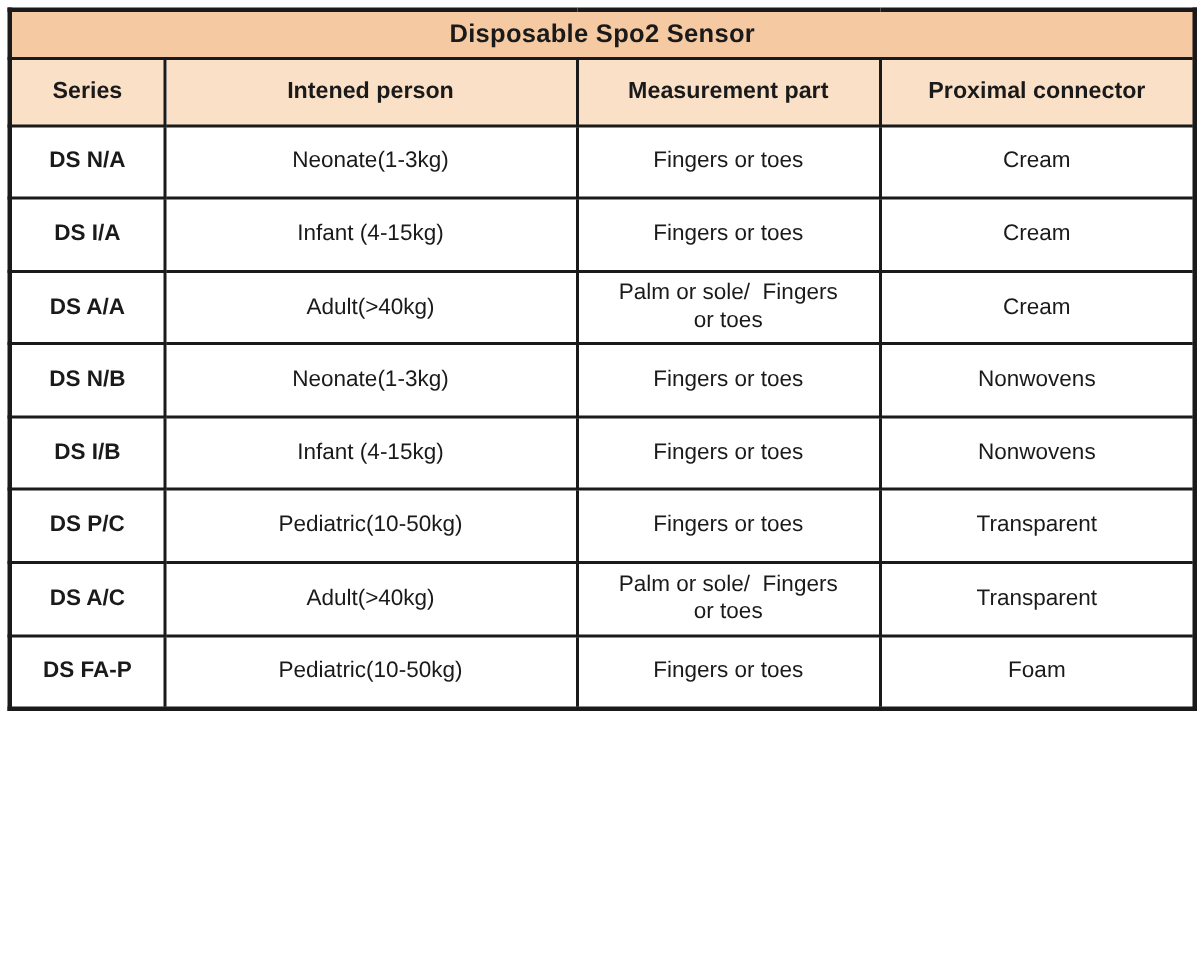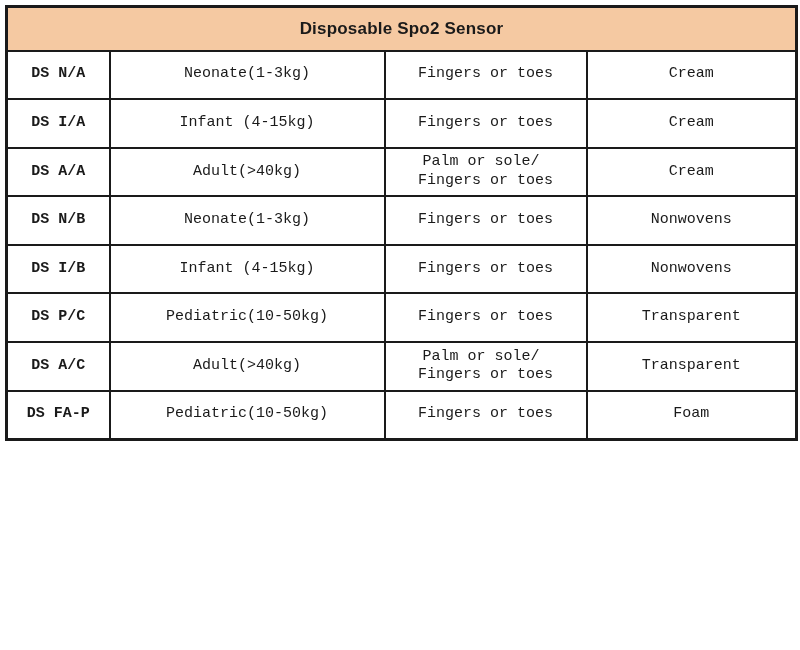--- a/index.html
+++ b/index.html
@@ -33,55 +33,60 @@
     border: 2px solid var(--border-color);
     text-align: center;
     vertical-align: middle;
     padding: 2px 4px;
     overflow: hidden;
   }
   tr.title-row td {
     background: var(--title-bg);
     font-weight: bold;
     font-size: 17px;
-    height: 44px;
+    height: 32px;
     letter-spacing: 0.2px;
   }
   tr.header-row th {
     background: var(--header-bg);
     font-weight: bold;
     font-size: 15.5px;
     height: 45px;
   }
   tr.data-row { background: var(--row-bg); }
   tr.data-row td {
     height: 48.6px;
     font-size: 15px;
     line-height: 1.25;
-    font-family: Liberation Mono, monospace;
   }
   tr.data-row td.series-cell {
     font-weight: bold;
     font-size: 15px;
   }
 </style>
 </head>
 <body>
 
 <div class="page">
   <table class="spec">
     <colgroup>
       <col style="width:103px">
       <col style="width:275px">
       <col style="width:202px">
       <col style="width:210px">
     </colgroup>
     <tbody>
       <tr class="title-row">
         <td colspan="4">Disposable Spo2 Sensor</td>
+      </tr>
+      <tr class="header-row">
+        <th>Series</th>
+        <th>Intened person</th>
+        <th>Measurement part</th>
+        <th>Proximal connector</th>
       </tr>
       <tr class="data-row">
         <td class="series-cell">DS N/A</td>
         <td>Neonate(1-3kg)</td>
         <td>Fingers or toes</td>
         <td>Cream</td>
       </tr>
       <tr class="data-row">
         <td class="series-cell">DS I/A</td>
         <td>Infant (4-15kg)</td>

